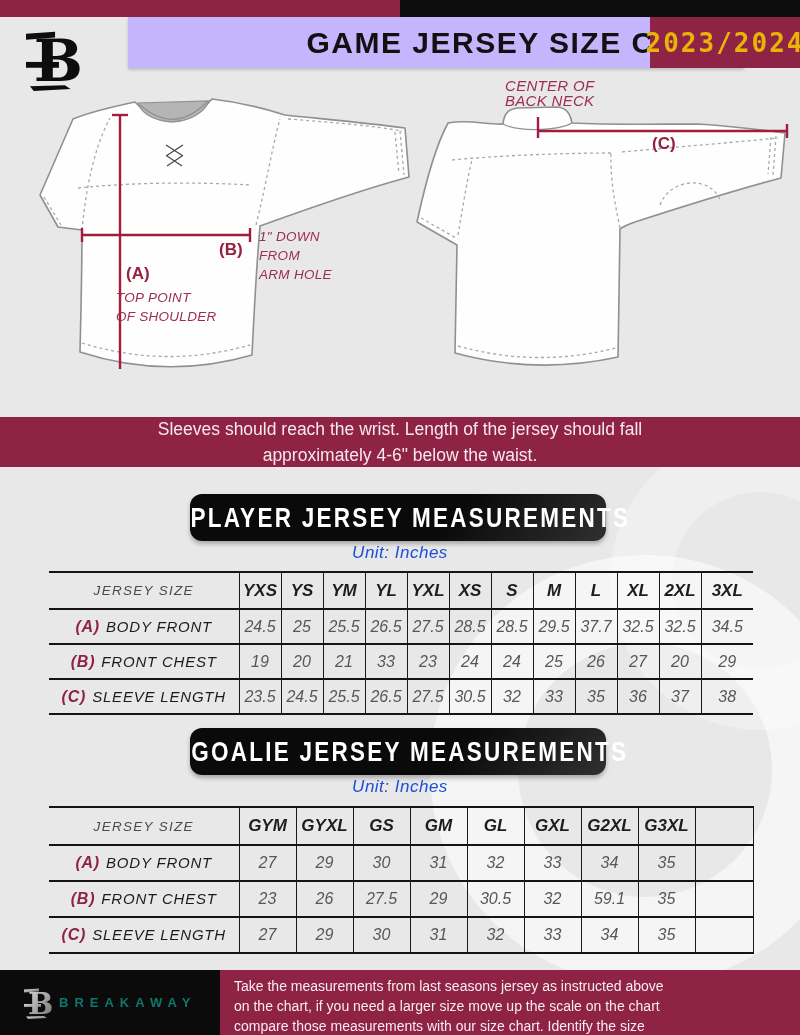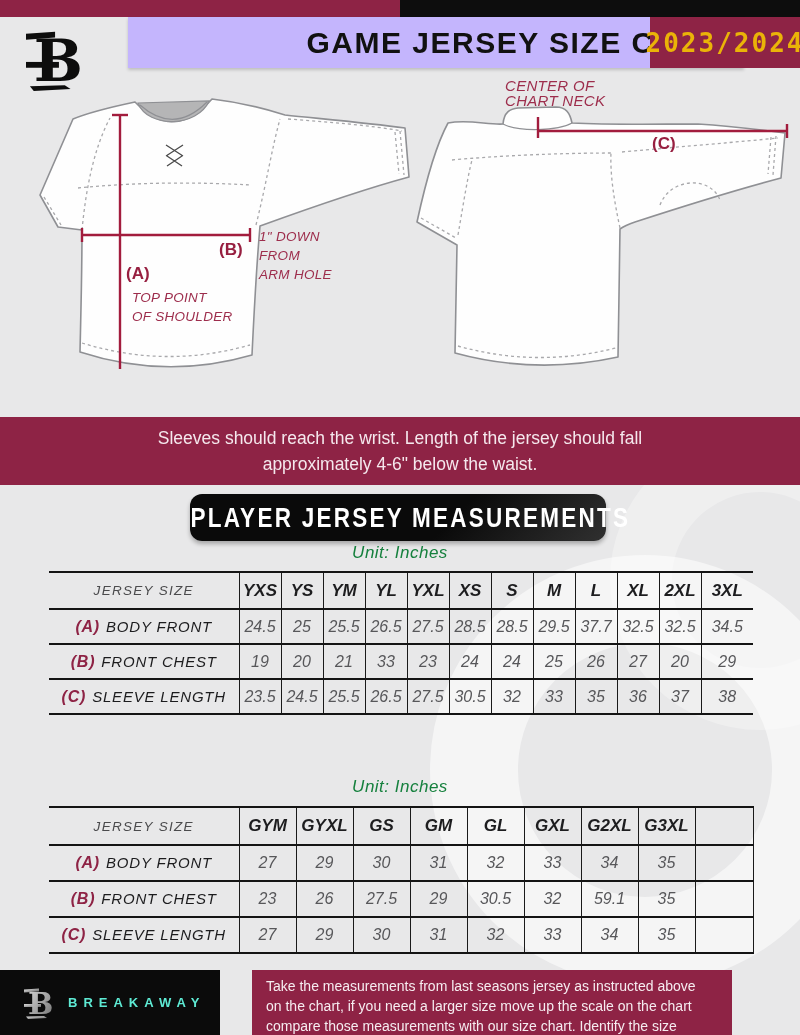--- a/index.html
+++ b/index.html
@@ -25,54 +25,54 @@
                  letter-spacing:2px;color:#eab308;white-space:nowrap;}
 
   
   .jersey-svg{position:absolute;}
   .anno{position:absolute;color:#9d2d4c;font-style:italic;font-size:13.5px;line-height:19px;
         letter-spacing:.3px;white-space:nowrap;}
   .anno-key{position:absolute;color:#971f40;font-weight:bold;font-size:17px;font-style:normal;white-space:nowrap;}
   .neck-note{line-height:14.5px;font-size:15px;}
 
   
-  .banner{position:absolute;left:0;top:417px;width:800px;height:68px;background:#8e2345;
+  .banner{position:absolute;left:0;top:417px;width:800px;height:50px;background:#8e2345;
           display:flex;align-items:center;justify-content:center;}
   .banner p{margin:0;max-width:580px;text-align:center;color:#f5e8ed;font-size:17.5px;line-height:1.5;}
 
   
   .section-bar{position:absolute;left:190px;width:416px;height:47px;border-radius:12px;
                background:linear-gradient(135deg,#0a0a0a 62%,#303030 100%);
                display:flex;align-items:center;justify-content:center;box-shadow:0 3px 4px rgba(0,0,0,0.28);padding-left:24px;}
   .section-bar span{color:#fff;font-weight:bold;font-size:25px;letter-spacing:2.5px;white-space:nowrap;
                     transform:scale(0.9,1.12);}
   .unit{position:absolute;left:0;width:800px;text-align:center;font-style:italic;font-size:17px;
-        color:#15803d;letter-spacing:.5px;}
+        color:#1d4ed8;letter-spacing:.5px;}
 
   
   .meas-table{position:absolute;left:49px;width:704px;border-collapse:collapse;table-layout:fixed;
               border-bottom:2.6px solid #141414;}
   .meas-table tr{border-top:2.6px solid #141414;font-style:italic;}
   .meas-table td{border-left:1.6px solid #1a1a1a;text-align:center;padding:0;}
   .meas-table td:first-child{border-left:none;}
   .lblhead{font-size:13.5px;letter-spacing:1.3px;color:#4b4b4d;}
   .sz{font-weight:bold;font-size:17px;color:#1d1d1f;}
   .val{font-size:16px;color:#57575a;}
   .rowlab{font-size:15px;color:#1c1c1e;letter-spacing:.8px;}
   .rowlab .key{font-weight:bold;font-size:16px;color:#8e2345;margin-right:6px;}
   .player-table tr.hdr{height:37px;} .player-table tr{height:35px;}
   .goalie-table tr.hdr{height:38px;} .goalie-table tr{height:36px;}
   .goalie-table td:last-child{border-right:1.6px solid #1a1a1a;}
 
   
   .footer-black{position:absolute;left:0;top:970px;width:220px;height:65px;background:#0b0b0b;
                 display:flex;align-items:center;padding-left:24px;}
-  .footer-brand{color:#5eead4;font-weight:bold;font-size:13px;letter-spacing:6px;margin-left:12px;white-space:nowrap;}
-  .footer-maroon{position:absolute;left:220px;top:970px;width:480px;height:65px;background:#8e2345;
-                 padding:7px 0 0 14px;display:flex;flex-direction:column;justify-content:center;margin-left:32px;}
+  .footer-brand{color:#0f766e;font-weight:bold;font-size:13px;letter-spacing:6px;margin-left:3px;white-space:nowrap;}
+  .footer-maroon{position:absolute;left:220px;top:970px;width:580px;height:65px;background:#8e2345;
+                 padding:7px 0 0 14px;display:flex;flex-direction:column;justify-content:center;}
   .footer-maroon div{color:#f6ecf0;font-size:14px;line-height:20px;white-space:nowrap;}
 </style>
 </head>
 <body>
 
 <div class="page">
 
   <div class="ring ring2"></div>
   <div class="ring ring1"></div>
 
@@ -138,31 +138,31 @@
     </g>
     <g stroke="#a21c3d" stroke-width="2.4" fill="none">
       <path d="M140,51 L389,51"></path>
         <path d="M140,37 L140,58"></path>
         <path d="M389,44 L389,58"></path>
     </g>
   </svg>
 
   <div class="anno neck-note" style="left:505px;top:79px">
     <div>CENTER OF</div>
-    <div>CHART NECK</div>
+    <div>BACK NECK</div>
   </div>
   <div class="anno-key" style="left:652px;top:134px">(C)</div>
   <div class="anno-key" style="left:219px;top:240px">(B)</div>
   <div class="anno" style="left:259px;top:227px">
     <div>1" DOWN</div>
     <div>FROM</div>
     <div>ARM HOLE</div>
   </div>
   <div class="anno-key" style="left:126px;top:264px">(A)</div>
-  <div class="anno" style="left:132px;top:288px">
+  <div class="anno" style="left:116px;top:288px">
     <div>TOP POINT</div>
     <div>OF SHOULDER</div>
   </div>
 
   <div class="banner">
     <p>Sleeves should reach the wrist. Length of the jersey should fall approximately 4-6" below the waist.</p>
   </div>
 
   <div class="section-bar" style="top:494px">
     <span>PLAYER JERSEY MEASUREMENTS</span>
@@ -242,20 +242,23 @@
       <td class="val">32</td>
       <td class="val">33</td>
       <td class="val">35</td>
       <td class="val">36</td>
       <td class="val">37</td>
       <td class="val">38</td>
     </tr>
   </tbody>
     </table>
 
+  <div class="section-bar" style="top:728px">
+    <span>GOALIE JERSEY MEASUREMENTS</span>
+  </div>
   <div class="unit" style="top:777px">Unit: Inches</div>
 
   <table class="meas-table goalie-table" style="top:806px">
     <colgroup>
       <col style="width:190px">
         <col style="width:57px">
         <col style="width:57px">
         <col style="width:57px">
       <col style="width:57px">
         <col style="width:57px">

